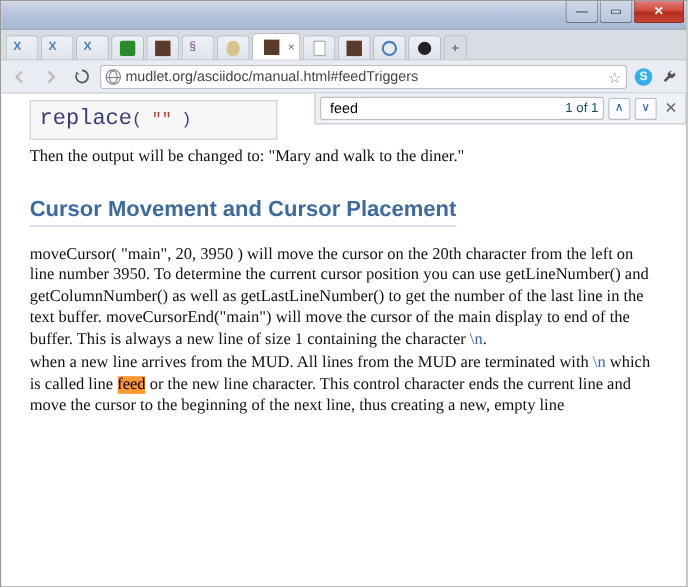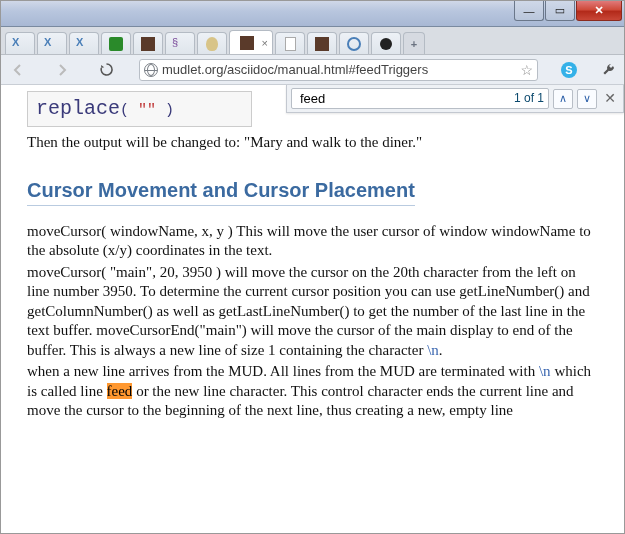--- a/index.html
+++ b/index.html
@@ -93,21 +93,21 @@
     height: 16px;
     display: inline-block;
   }
   
   .addrrow {
     height: 30px;
     background: #e9edf3;
     display: flex;
     align-items: center;
     padding: 0 6px;
-    gap: 22px;
+    gap: 6px;
     border-bottom: 1px solid #c9ced5;
   }
   .navbtn {
     width: 22px;
     height: 22px;
     display: flex;
     align-items: center;
     justify-content: center;
     color: #666;
     cursor: pointer;
@@ -320,21 +320,20 @@
   </div>
 
   <div class="codebox">
     <span class="fn">replace</span><span class="paren">(</span><span class="str"> "" </span><span class="paren">)</span>
   </div>
 
   <p class="para">Then the output will be changed to: "Mary and walk to the diner."</p>
 
   <h2 class="section">Cursor Movement and Cursor Placement</h2>
 
-  <p class="para">moveCursor( windowName, x, y ) This will move the user cursor of window windowName to the absolute (x/y) coordinates in the text.</p>
 
   <p class="para">
     <span>moveCursor( "main", 20, 3950 ) will move the cursor on the 20th character from the left on line number 3950. To determine the current cursor position you can use getLineNumber() and getColumnNumber() as well as getLastLineNumber() to get the number of the last line in the text buffer. moveCursorEnd("main") will move the cursor of the main display to end of the buffer. This is always a new line of size 1 containing the character </span><span class="esc">\n</span><span>.</span>
   </p>
 
 
 
   <p class="para">
     <span>when a new line arrives from the MUD. All lines from the MUD are terminated with </span><span class="esc">\n</span><span> which is called line </span><span class="hl">feed</span><span> or the new line character. This control character ends the current line and move the cursor to the beginning of the next line, thus creating a new, empty line</span>
   </p>

